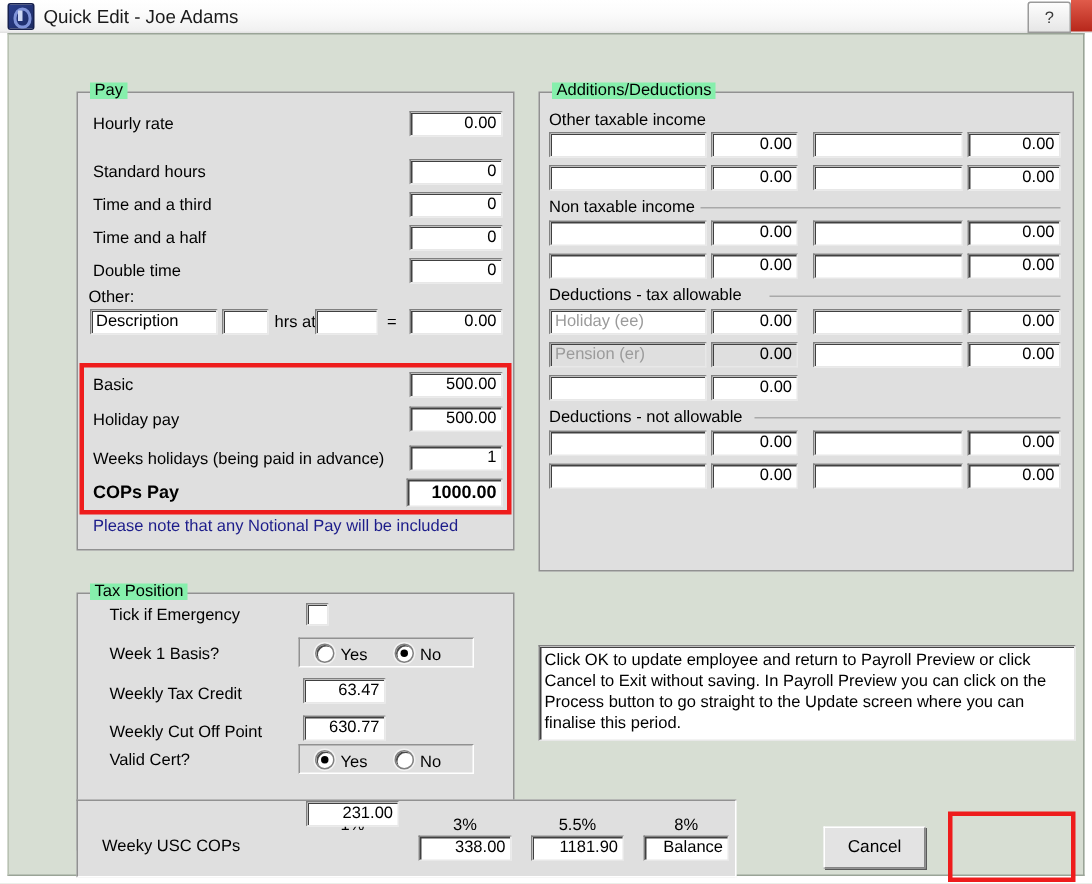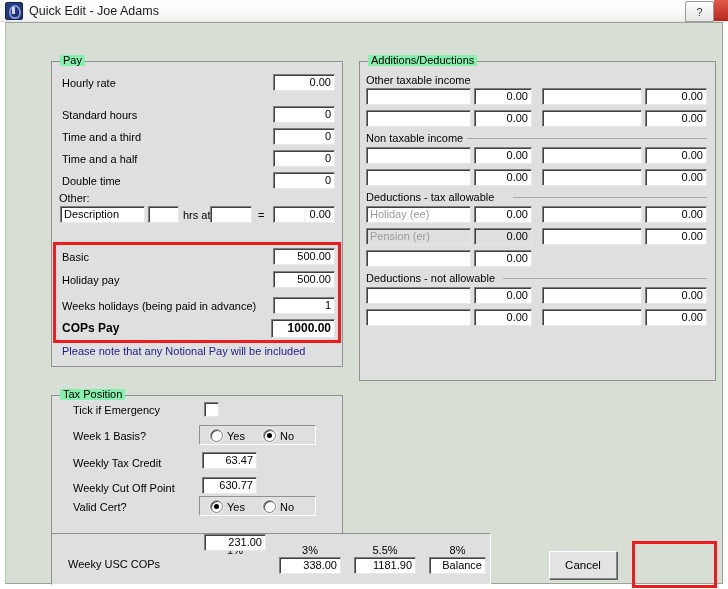--- a/index.html
+++ b/index.html
@@ -301,20 +301,21 @@
     <div class="fld" style="left:360px;top:264px;width:105px;"></div>
     <div class="fld right" style="left:468px;top:264px;width:58px;">0.00</div>
     <div class="fld" style="left:536px;top:264px;width:100px;"></div>
     <div class="fld right" style="left:639px;top:264px;width:62px;">0.00</div>
 
     <div class="fld" style="left:360px;top:286px;width:105px;"></div>
     <div class="fld right" style="left:468px;top:286px;width:58px;">0.00</div>
     <div class="fld" style="left:536px;top:286px;width:100px;"></div>
     <div class="fld right" style="left:639px;top:286px;width:62px;">0.00</div>
 
+    <div id="infobox" style="left:353px;top:407px;width:358px;height:64px;">Click OK to update employee and return to Payroll Preview or click Cancel to Exit without saving. In Payroll Preview you can click on the Process button to go straight to the Update screen where you can finalise this period.</div>
 
     <div id="uscpanel" style="left:45px;top:510px;width:440px;height:52px;">
     </div>
     <div class="lbl" style="left:62px;top:535px;">Weeky USC COPs</div>
 
     <div class="pct" style="left:198px;top:521px;width:62px;">1%</div>
     <div class="fld uscfld" style="left:198px;top:511px;width:62px;">231.00</div>
 
     <div class="pct" style="left:273px;top:521px;width:62px;">3%</div>
     <div class="fld uscfld" style="left:273px;top:534px;width:62px;">338.00</div>

